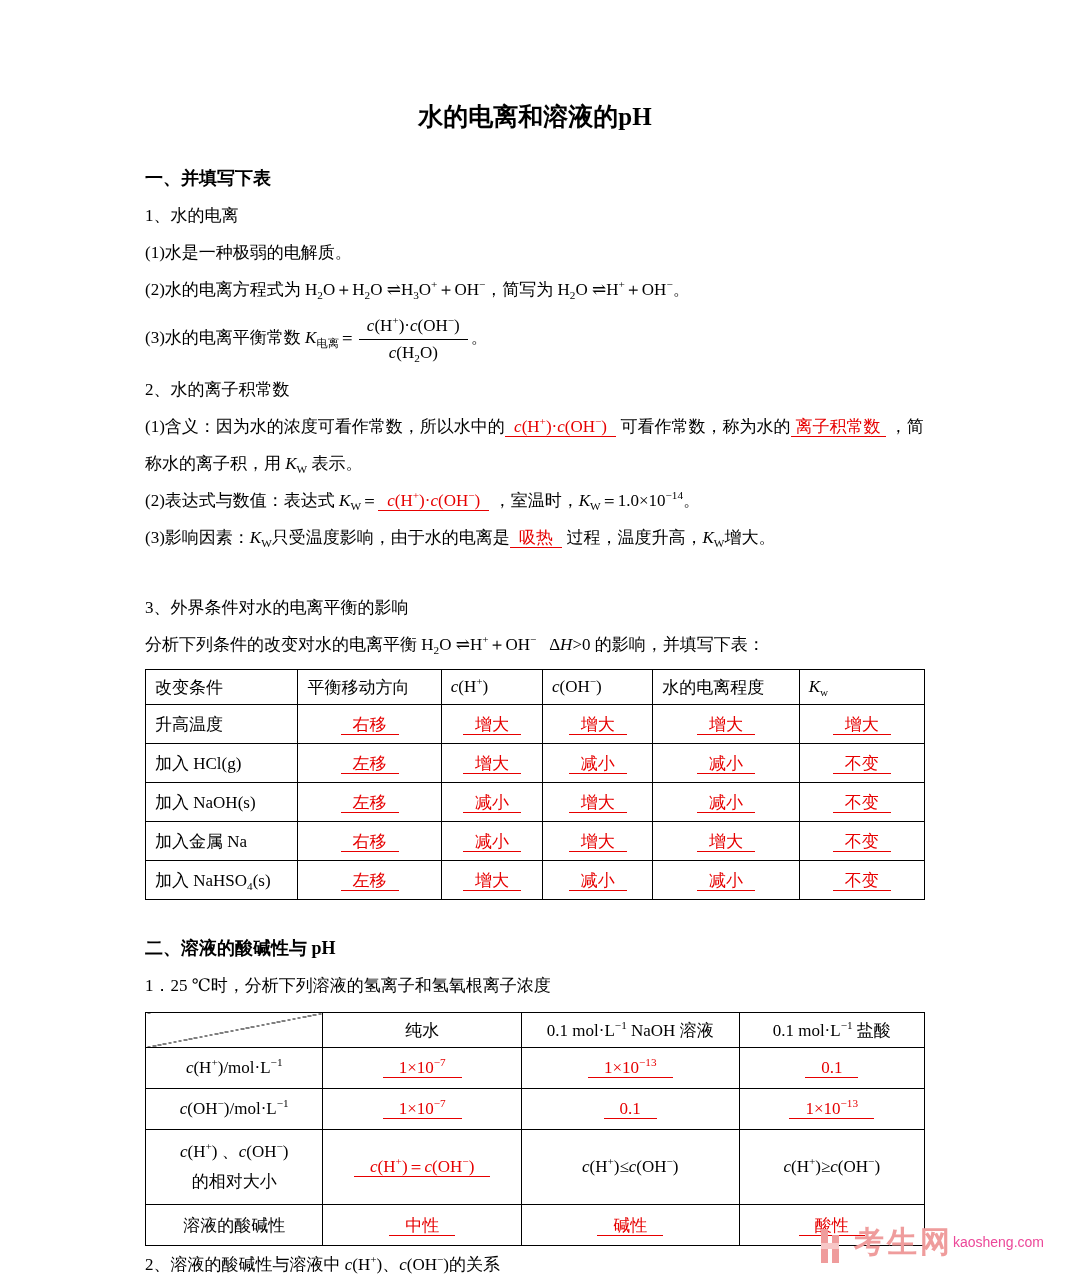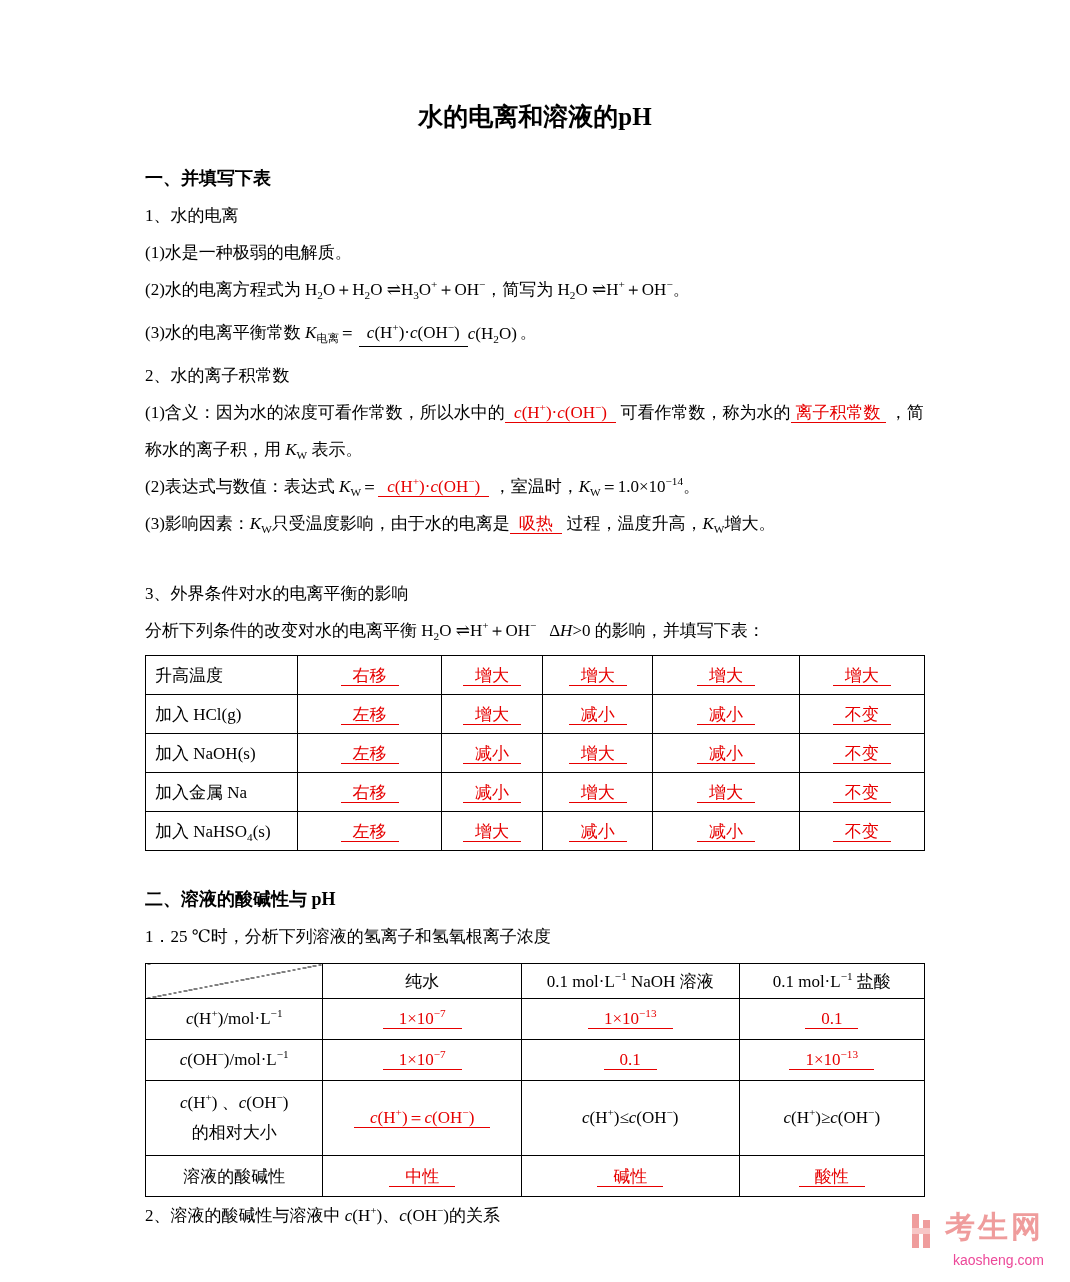--- a/index.html
+++ b/index.html
@@ -36,21 +36,21 @@
   sup, sub { font-size: 66%; line-height: 0; }
   i { font-style: italic; }
   .blank {
     color: #e60000;
     border-bottom: 1.4px solid #e60000;
     padding: 0 5px;
   }
   .frac-line { padding: 6px 0; }
   .frac {
     display: inline-flex;
-    flex-direction: row;
+    flex-direction: column;
     vertical-align: middle;
     text-align: center;
     line-height: 24px;
     margin: 0 3px;
   }
   .frac .fnum { border-bottom: 1.4px solid #000; padding: 0 8px 1px 8px; }
   .frac .fden { padding-top: 1px; }
 
   table {
     border-collapse: collapse;
@@ -83,21 +83,21 @@
 
   .watermark {
     position: absolute;
     right: 26px;
     bottom: 14px;
     display: flex;
     align-items: flex-start;
     gap: 8px;
     pointer-events: none;
   }
-  .wm-text { display: flex; flex-direction: column; align-items: flex-end; gap: 9px; }
+  .wm-text { display: flex; flex-direction: row; align-items: center; }
   .wm-name {
     font-size: 30px;
     font-weight: 700;
     color: #ef9c9c;
     letter-spacing: 3px;
     line-height: 32px;
     font-family: "Liberation Sans", sans-serif;
   }
   .wm-domain {
     font-size: 14px;
@@ -137,20 +137,28 @@
   <table class="t1">
     <colgroup>
       <col style="width:152px">
         <col style="width:143px">
         <col style="width:101px">
       <col style="width:110px">
         <col style="width:146px">
         <col style="width:125px">
     </colgroup>
     <tbody>
+        <tr>
+      <th>改变条件</th>
+      <th>平衡移动方向</th>
+      <th><i>c</i>(H<sup>+</sup>)</th>
+      <th><i>c</i>(OH<sup>−</sup>)</th>
+      <th>水的电离程度</th>
+      <th><i>K</i><sub>w</sub></th>
+    </tr>
     <tr>
       <td class="lbl">升高温度</td>
       <td class="ans"><span class="blank">右移</span></td>
       <td class="ans"><span class="blank">增大</span></td>
       <td class="ans"><span class="blank">增大</span></td>
       <td class="ans"><span class="blank">增大</span></td>
       <td class="ans"><span class="blank">增大</span></td>
     </tr>
     <tr>
       <td class="lbl">加入 HCl(g)</td>

